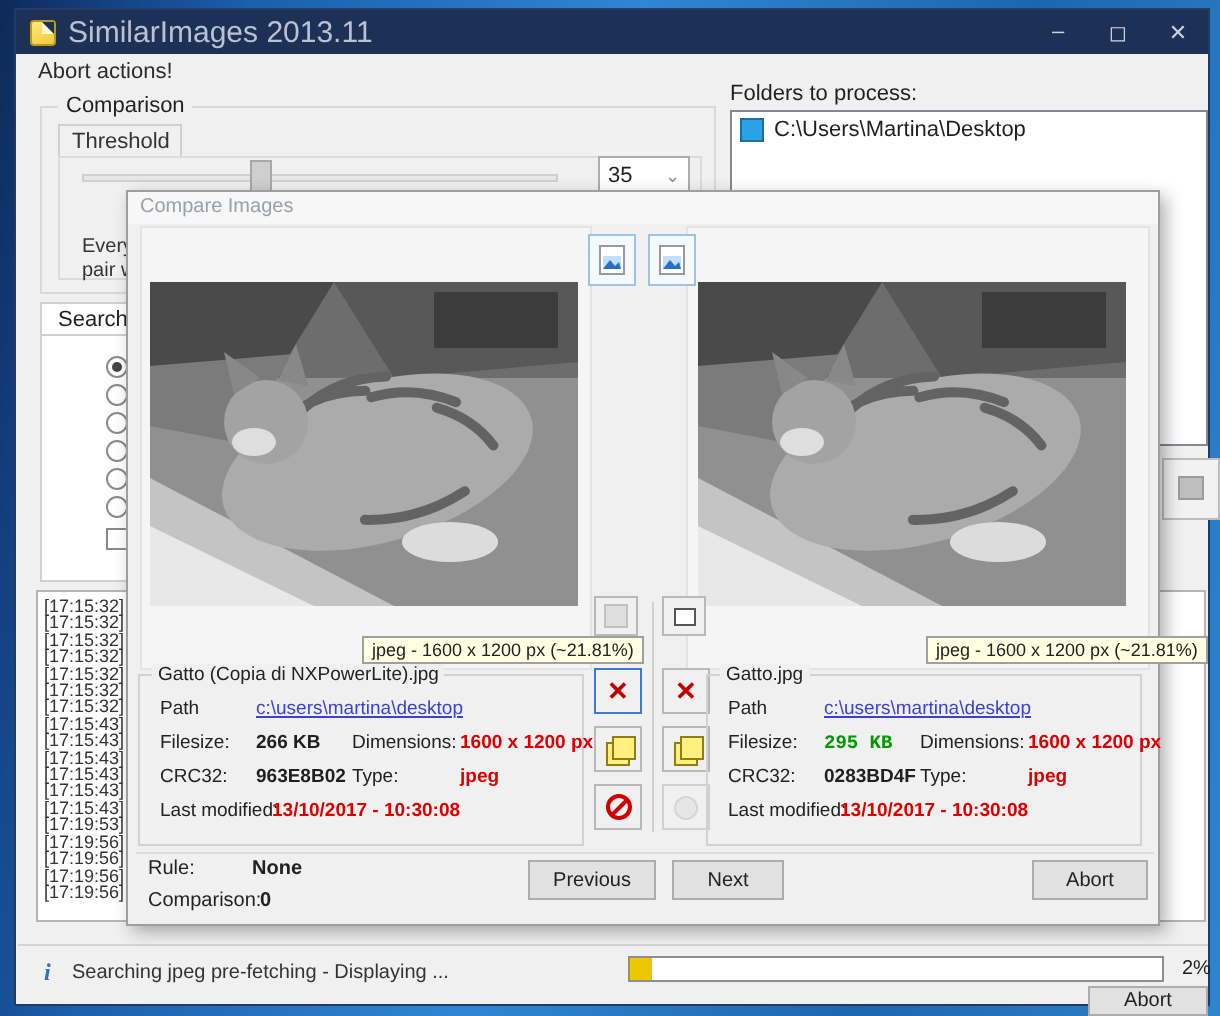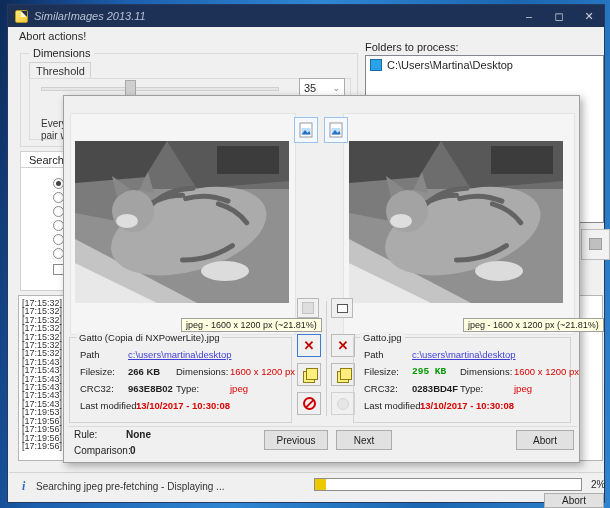--- a/index.html
+++ b/index.html
@@ -13,21 +13,21 @@
 
   
   #main-window { left:7px; top:4px; width:598px; height:499px; background:#f0f0f0;
     border:1px solid #243a63; }
   #titlebar { left:0; top:0; width:100%; height:22px; background:var(--titlebar,#1d3156);
     display:flex; align-items:center; }
   .app-icon { width:13px; height:13px; margin-left:7px; background:linear-gradient(145deg,#ffe97a,#f3c93a);
     border:1px solid #b99a17; border-radius:2px; position:relative; }
   .app-icon::after { content:""; position:absolute; right:0; top:0; border:3px solid #1d3156;
     border-left-color:#fff7cf; border-bottom-color:#fff7cf; }
-  #title-text { color:#b9c1d2; font-size:11px; margin-left:6px; flex:1;font-style:italic; }
+  #title-text { color:#b9c1d2; font-size:15px; margin-left:6px; flex:1; }
   .win-btn { width:30px; height:22px; color:#cdd3de; font-size:11px; display:flex;
     align-items:center; justify-content:center; }
   
   #menubar { left:0; top:22px; width:100%; height:19px; background:#f0f0f0; }
   #menu-abort { left:7px; top:3px; padding:0 4px; color:#2b2b2b; }
 
   
   .groupbox { border:1px solid #d9d9d9; }
   .legend { position:absolute; top:-7px; left:8px; background:#f0f0f0; padding:0 4px; color:#1f1f1f; }
   #prefs { left:12px; top:48px; width:338px; height:94px; }
@@ -119,21 +119,21 @@
   #mid-divider { left:262px; top:205px; width:1px; height:115px; background:#d0d0d0; }
 
   .infobox { top:241px; height:86px; border:1px solid #d2d2d2; font-size:9.5px; }
   #info-left { left:5px; width:223px; }
   #info-right { left:289px; width:218px; }
   .info-legend { position:absolute; top:-6px; left:6px; background:#f0f0f0; padding:0 3px;
     font-size:9.5px; color:#222; white-space:nowrap; }
   .ilabel { position:absolute; left:10px; color:#222; }
   .ilabel2 { position:absolute; left:106px; color:#222; }
   .ival { position:absolute; left:58px; font-weight:bold; white-space:nowrap; }
-  .ival2 { position:absolute; left:160px; font-weight:normal; white-space:nowrap; }
+  .ival2 { position:absolute; left:160px; font-weight:bold; white-space:nowrap; }
   .r1 { top:11px; } .r2 { top:28px; } .r3 { top:45px; } .r4 { top:62px; }
   .link { color:var(--link,#3f3fd6); text-decoration:underline; font-weight:normal; }
   .red { color:var(--red,#dd0000); }
   .green { color:var(--green,#009900);font-family:Liberation Mono, monospace; }
   #modified-left, #modified-right { left:66px; }
 
   #dialog-sep { left:4px; top:330px; width:509px; height:1px; background:#dcdcdc; }
   .foot-label { font-size:10px; color:#222; }
   .foot-val { font-size:10px; font-weight:bold; color:#222; }
   .dlg-btn { height:20px; }
@@ -147,21 +147,21 @@
     <span id="title-text">SimilarImages 2013.11</span>
     <span class="win-btn">–</span>
     <span class="win-btn">◻</span>
     <span class="win-btn">✕</span>
   </div>
   <div class="abs" id="menubar">
     <span class="abs" id="menu-abort">Abort actions!</span>
   </div>
 
   <div class="abs groupbox" id="prefs">
-    <span class="legend">Dimensions</span>
+    <span class="legend">Comparison</span>
     <div class="abs" id="thresh-tab">Threshold</div>
     <div class="abs" id="thresh-body"></div>
     <div class="abs" id="thresh-track"></div>
     <div class="abs" id="thresh-thumb"></div>
     <div class="abs" id="thresh-combo">
       <span>35</span>
       <span class="carat">⌄</span>
     </div>
     <div class="abs" id="thresh-default">(Default: 35)</div>
     <div class="abs prefs-line" style="top:64px;">Every ima</div>
@@ -241,20 +241,23 @@
     <span class="abs" id="status-msg">Searching jpeg pre-fetching - Displaying  ...</span>
     <div class="abs" id="status-progress">
       <div id="status-progress-fill" style="width: 4%;"></div>
     </div>
     <span class="abs" id="status-pct">2%</span>
     <div class="abs btn" id="status-abort">Abort</div>
   </div>
 </div>
 
 <div class="abs" id="dialog">
+  <div class="abs" id="dialog-titlebar">
+    <span class="abs" id="dialog-title">Compare Images</span>
+  </div>
 
   <div class="abs photo-panel" id="panel-left"></div>
   <div class="abs photo-panel" id="panel-right"></div>
 
   <div class="abs photo" id="photo-left">
     <svg width="214" height="162" viewBox="0 0 214 162" preserveAspectRatio="none">
       <rect width="214" height="162" fill="#909090"></rect>
       <rect width="214" height="48" fill="#6d6d6d"></rect>
       <polygon points="0,0 92,0 60,52 0,42" fill="#4a4a4a"></polygon>
       <polygon points="92,0 214,0 214,40 122,48" fill="#585858"></polygon>

